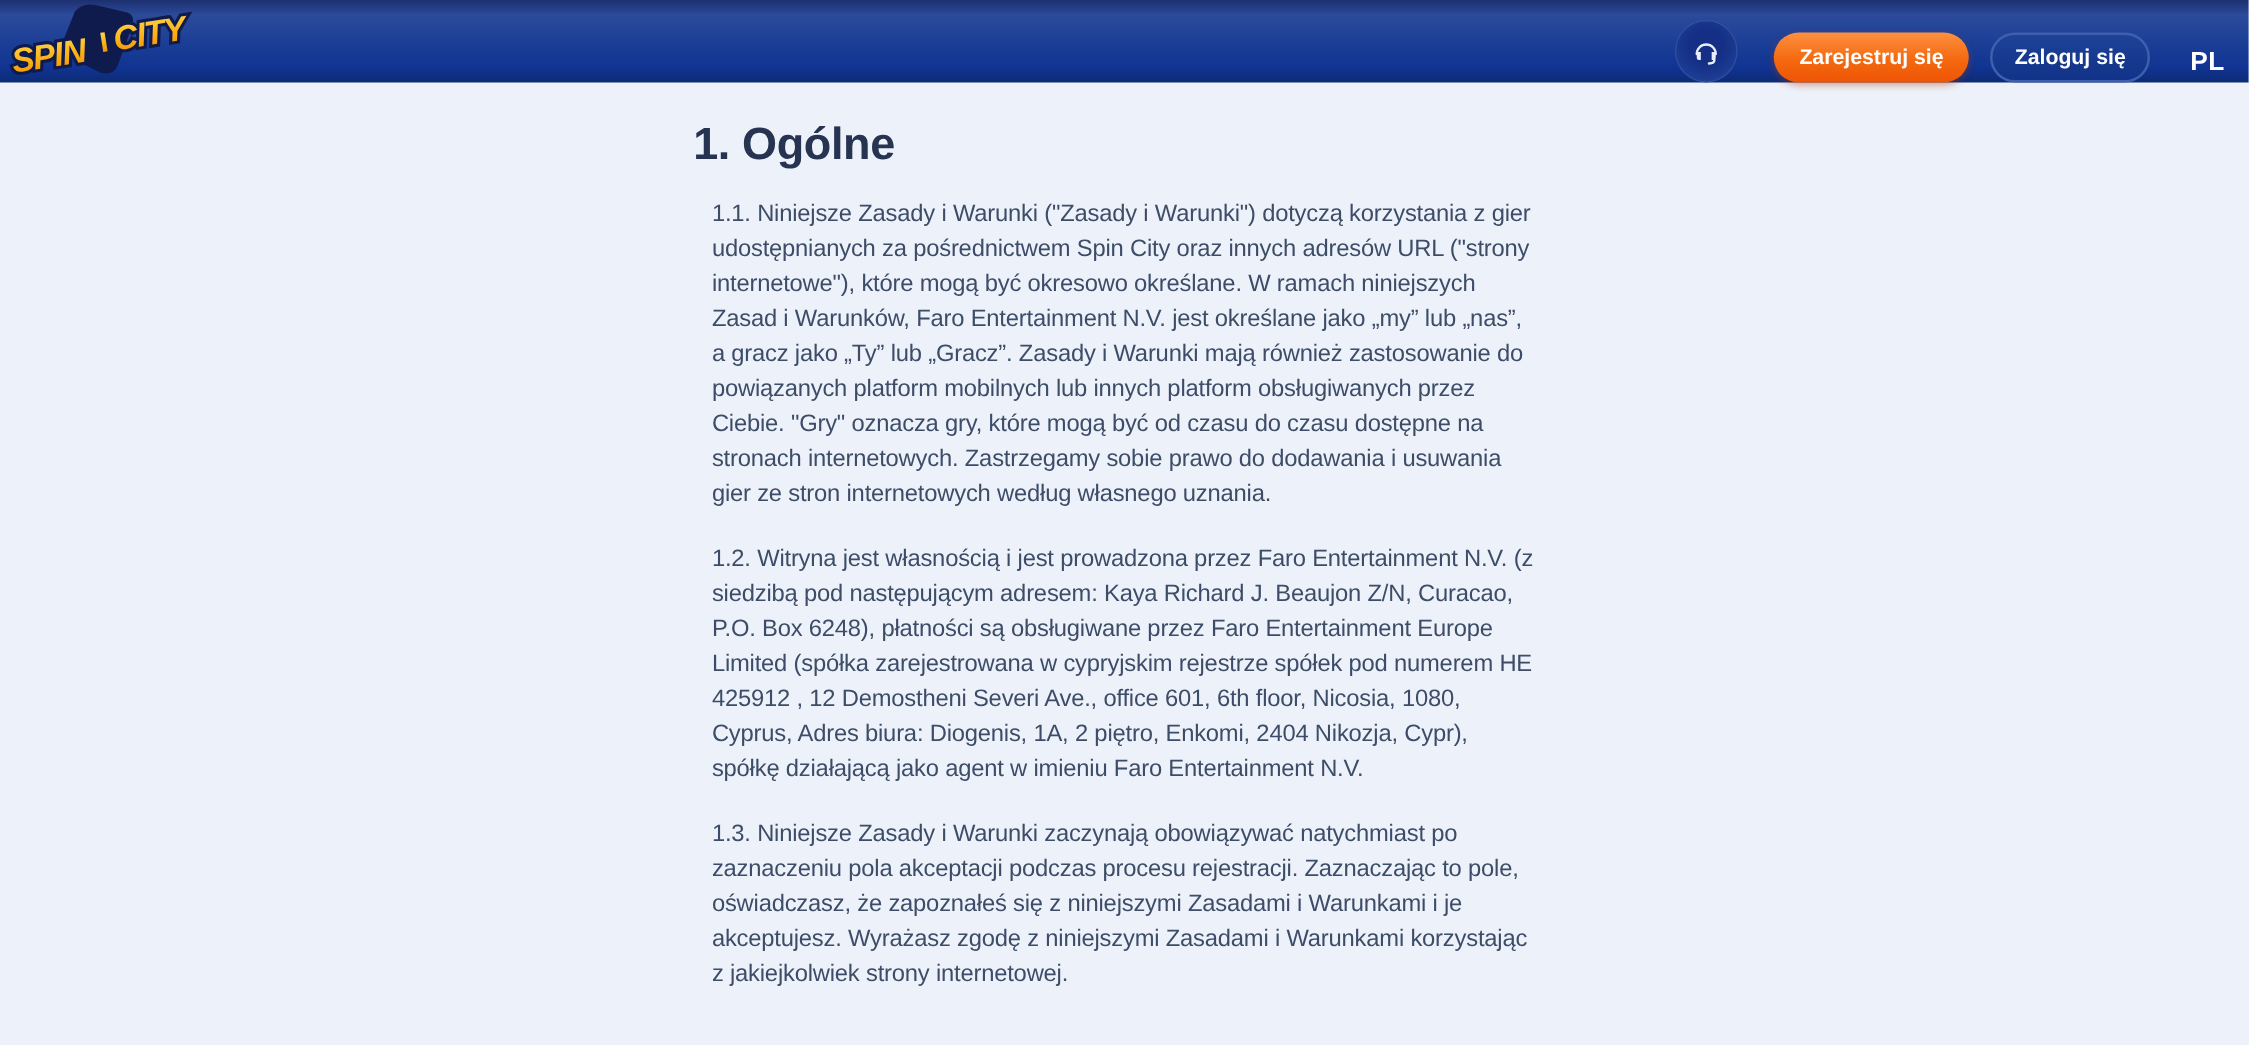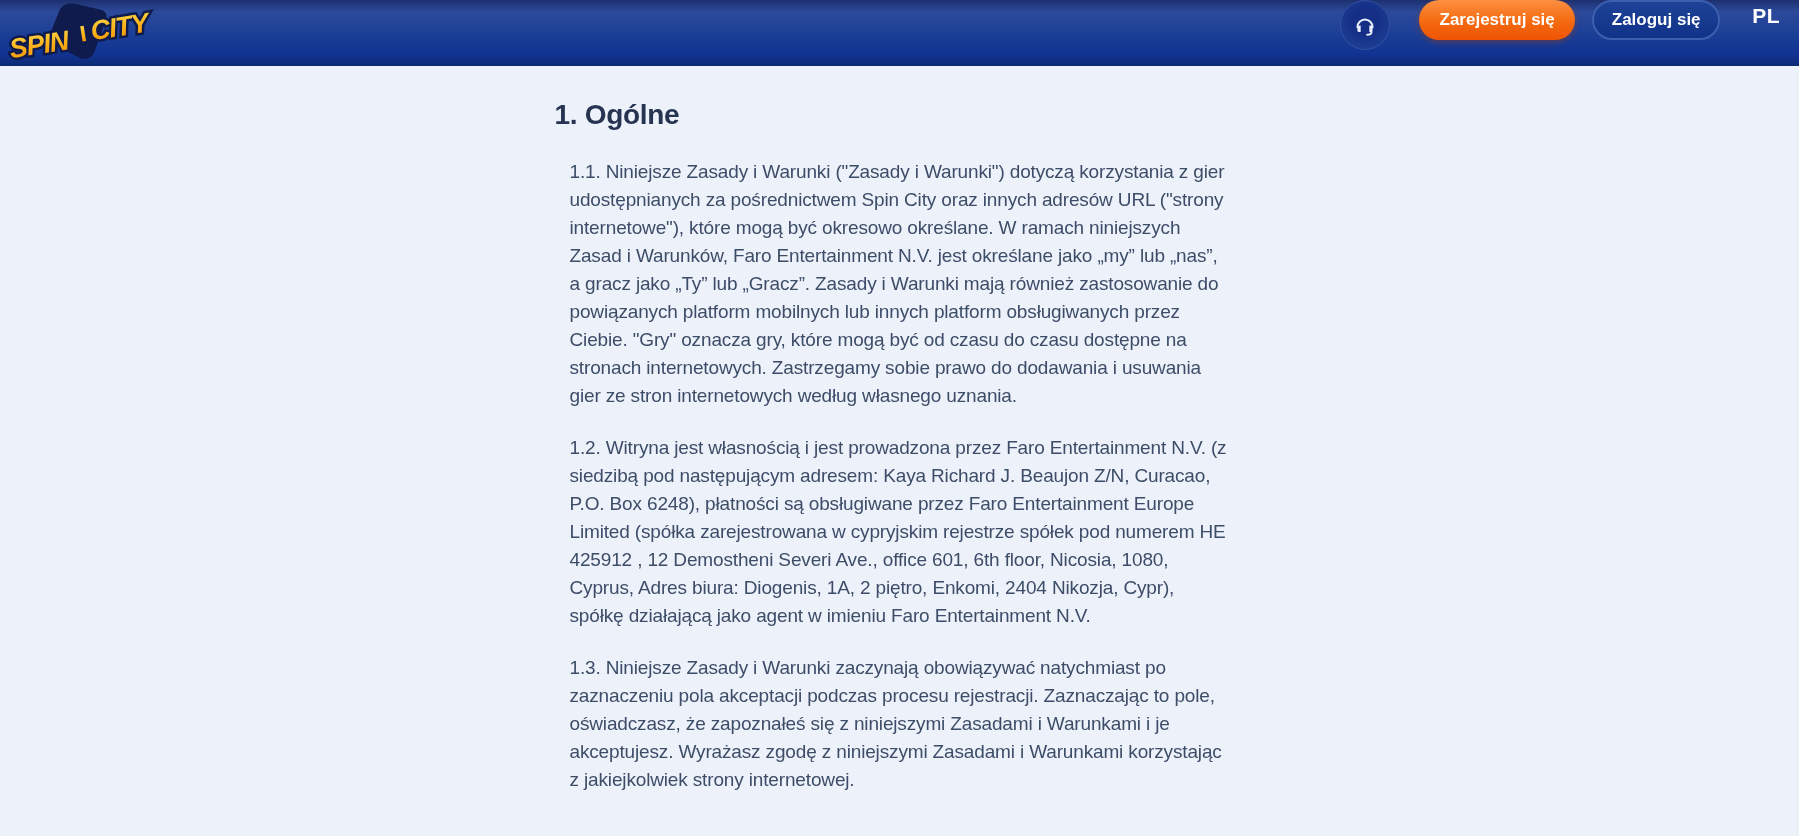--- a/index.html
+++ b/index.html
@@ -32,21 +32,21 @@
     stroke: #101b4d;
     stroke-width: 5px;
     paint-order: stroke;
     letter-spacing: -1px;
   }
   .header-right {
     position: absolute;
     right: 17px; top: 0;
     height: 66px;
     display: flex;
-    align-items: flex-start;
+    align-items: flex-end;
   }
   .support-btn {
     width: 50px; height: 50px;
     border-radius: 50%;
     background: radial-gradient(circle at 50% 42%, #142f85 35%, #1c3b92 70%, #2d4ba0 100%);
     border: 1px solid #31509f;
     display: flex; align-items: center; justify-content: center;
     cursor: pointer;
     margin-right: 29px;
   }
@@ -93,21 +93,21 @@
   .content h1 {
     margin: 6px 0 0;
     font-size: 34px;
     line-height: 42px;
     font-weight: bold;
     color: #263451;
     letter-spacing: -0.3px;
   }
   .content h2 {
     margin: 32px 0 0;
-    font-size: 28px;
+    font-size: 36px;
     line-height: 34px;
     font-weight: bold;
     color: #263451;
     letter-spacing: -0.3px;
   }
   .content p {
     margin: 24px 15px 0;
     font-size: 19px;
     line-height: 28px;
     color: #3d4d68;

